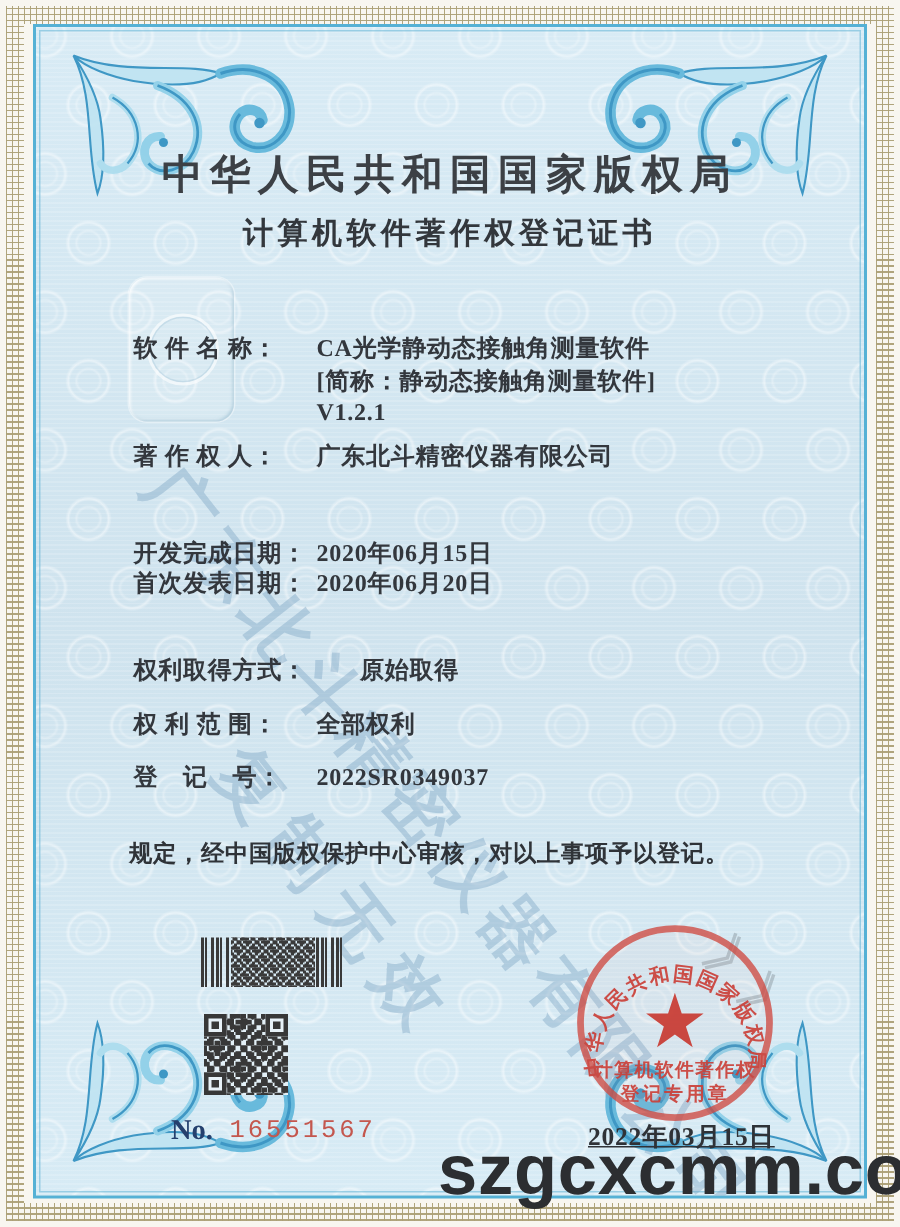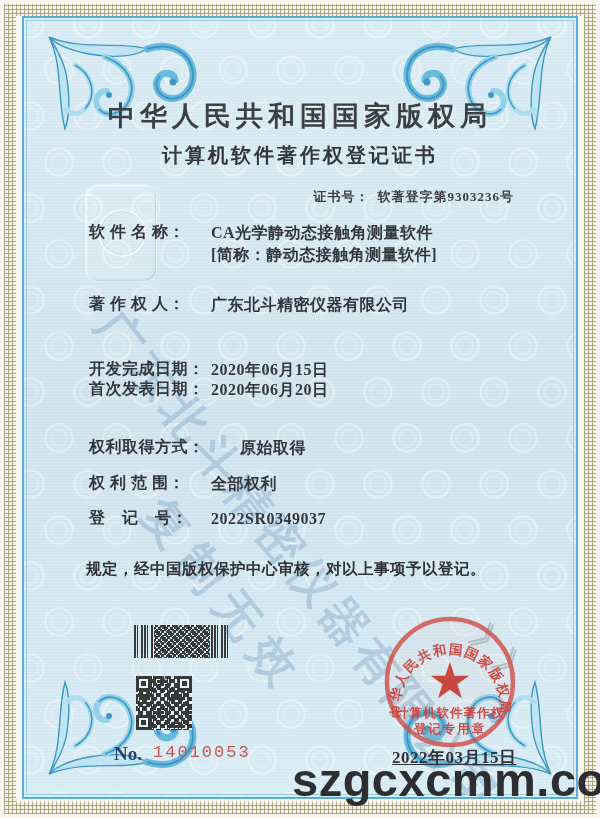--- a/index.html
+++ b/index.html
@@ -107,21 +107,21 @@
     background-image:
       repeating-conic-gradient(#383838 0% 25%, rgba(0,0,0,0) 0% 50%),
       repeating-conic-gradient(#383838 0% 25%, rgba(0,0,0,0) 0% 50%);
     background-size:7px 7px,9px 9px;background-position:0 0,2px 3px;
   }
   .finder{position:absolute;width:15px;height:15px;border:3px solid #383838;background:#e8f2f8;box-sizing:border-box;}
   .finder::after{content:"";display:block;width:5px;height:5px;margin:2px;background:#383838;}
   .f-tl{left:0;top:0;} .f-tr{right:0;top:0;} .f-bl{left:0;bottom:0;}
 
   
-  .no-row{position:absolute;left:90px;top:725px;display:flex;align-items:flex-start;gap:11px;}
+  .no-row{position:absolute;left:90px;top:725px;display:flex;align-items:center;gap:11px;}
   .no-label{font-size:19px;font-weight:700;color:#25406e;}
   .no-value{font-family:"Liberation Mono","DejaVu Sans Mono",monospace;
     font-size:17px;color:#c4574e;letter-spacing:2px;}
 
   
   .seal{position:absolute;left:358px;top:596px;width:136px;height:136px;opacity:.92;}
   .seal-date{
     position:absolute;left:368px;top:728px;font-size:17px;font-weight:700;
     color:#2f3237;letter-spacing:.5px;text-decoration:underline;
   }
@@ -182,29 +182,27 @@
       </svg>
 
     <div class="wm-diag wm1">广东北斗精密仪器有限公司</div>
     <div class="wm-diag wm2">复制无效</div>
     <div class="wm-diag wm-chev">》》</div>
 
     <div class="emboss"></div>
 
     <div class="authority">中华人民共和国国家版权局</div>
     <div class="cert-title">计算机软件著作权登记证书</div>
-    <div class="cert-no-row">
-      <span class="lbl">证书号：</span><span>软著登字第9303236号</span>
-    </div>
 
     <div class="row r1">
       <span class="lbl">软 件 名 称：</span>
       <div class="val">
         <div>CA光学静动态接触角测量软件</div>
         <div>[简称：静动态接触角测量软件]</div>
+        <div>V1.2.1</div>
       </div>
     </div>
     <div class="row r2">
       <span class="lbl">著 作 权 人：</span>
       <div class="val">广东北斗精密仪器有限公司</div>
     </div>
     <div class="row r3">
       <span class="lbl">开发完成日期：</span>
       <div class="val">2020年06月15日</div>
     </div>
@@ -234,21 +232,21 @@
     </div>
 
     <div class="qr">
       <div class="finder f-tl"></div>
       <div class="finder f-tr"></div>
       <div class="finder f-bl"></div>
     </div>
 
     <div class="no-row">
       <span class="no-label">No.</span>
-      <span class="no-value">14010053</span>
+      <span class="no-value">16551567</span>
     </div>
 
     <svg class="seal" viewBox="0 0 136 136">
       <defs>
         <path id="sealArc" d="M 20 104 A 50 50 0 1 1 116 104" fill="none"></path>
       </defs>
       <circle cx="68" cy="68" r="63" fill="rgba(236,130,120,0.05)" stroke="#cf4a42" stroke-width="4.5" stroke-opacity="0.85"></circle>
       <text fill="#cb4039" font-size="13.5" font-weight="bold" letter-spacing="1.5"><textPath href="#sealArc" startOffset="1">中华人民共和国国家版权局</textPath></text>
       <text x="68" y="84" text-anchor="middle" font-size="50" fill="#c93a31">★</text>
       <text x="68" y="103" text-anchor="middle" font-size="12.5" font-weight="bold" fill="#cb4039" letter-spacing="1">计算机软件著作权</text>

